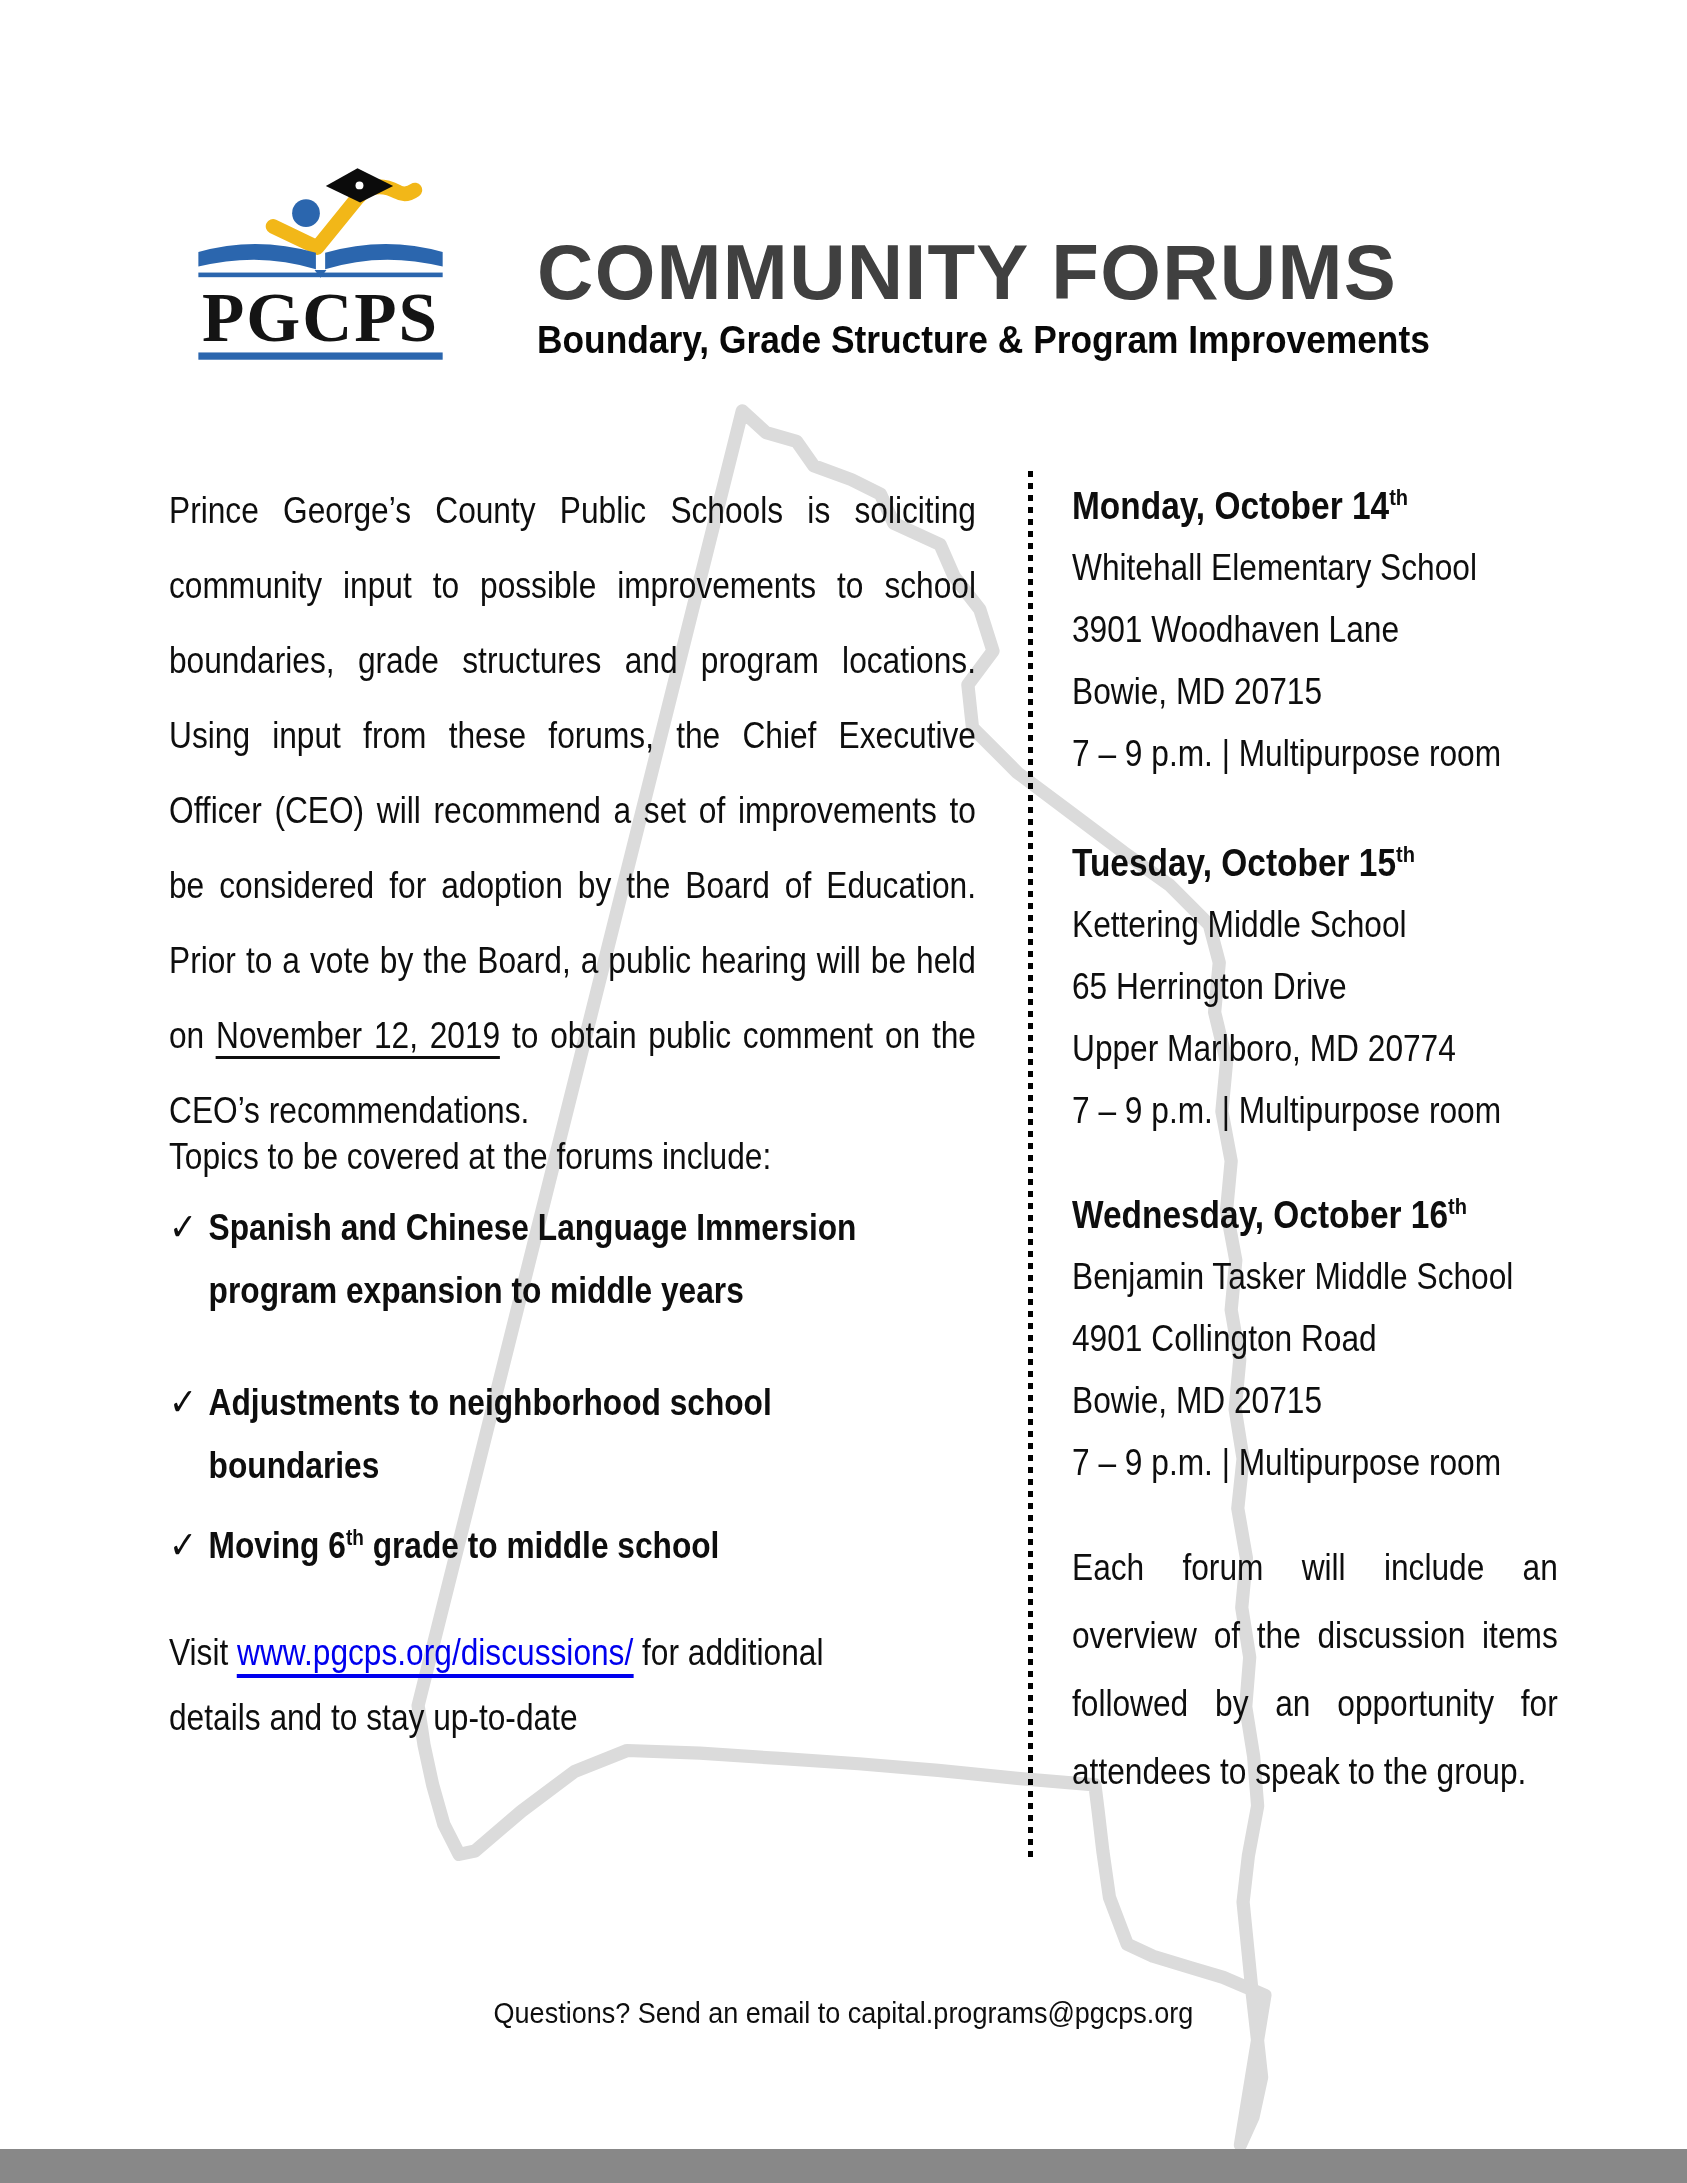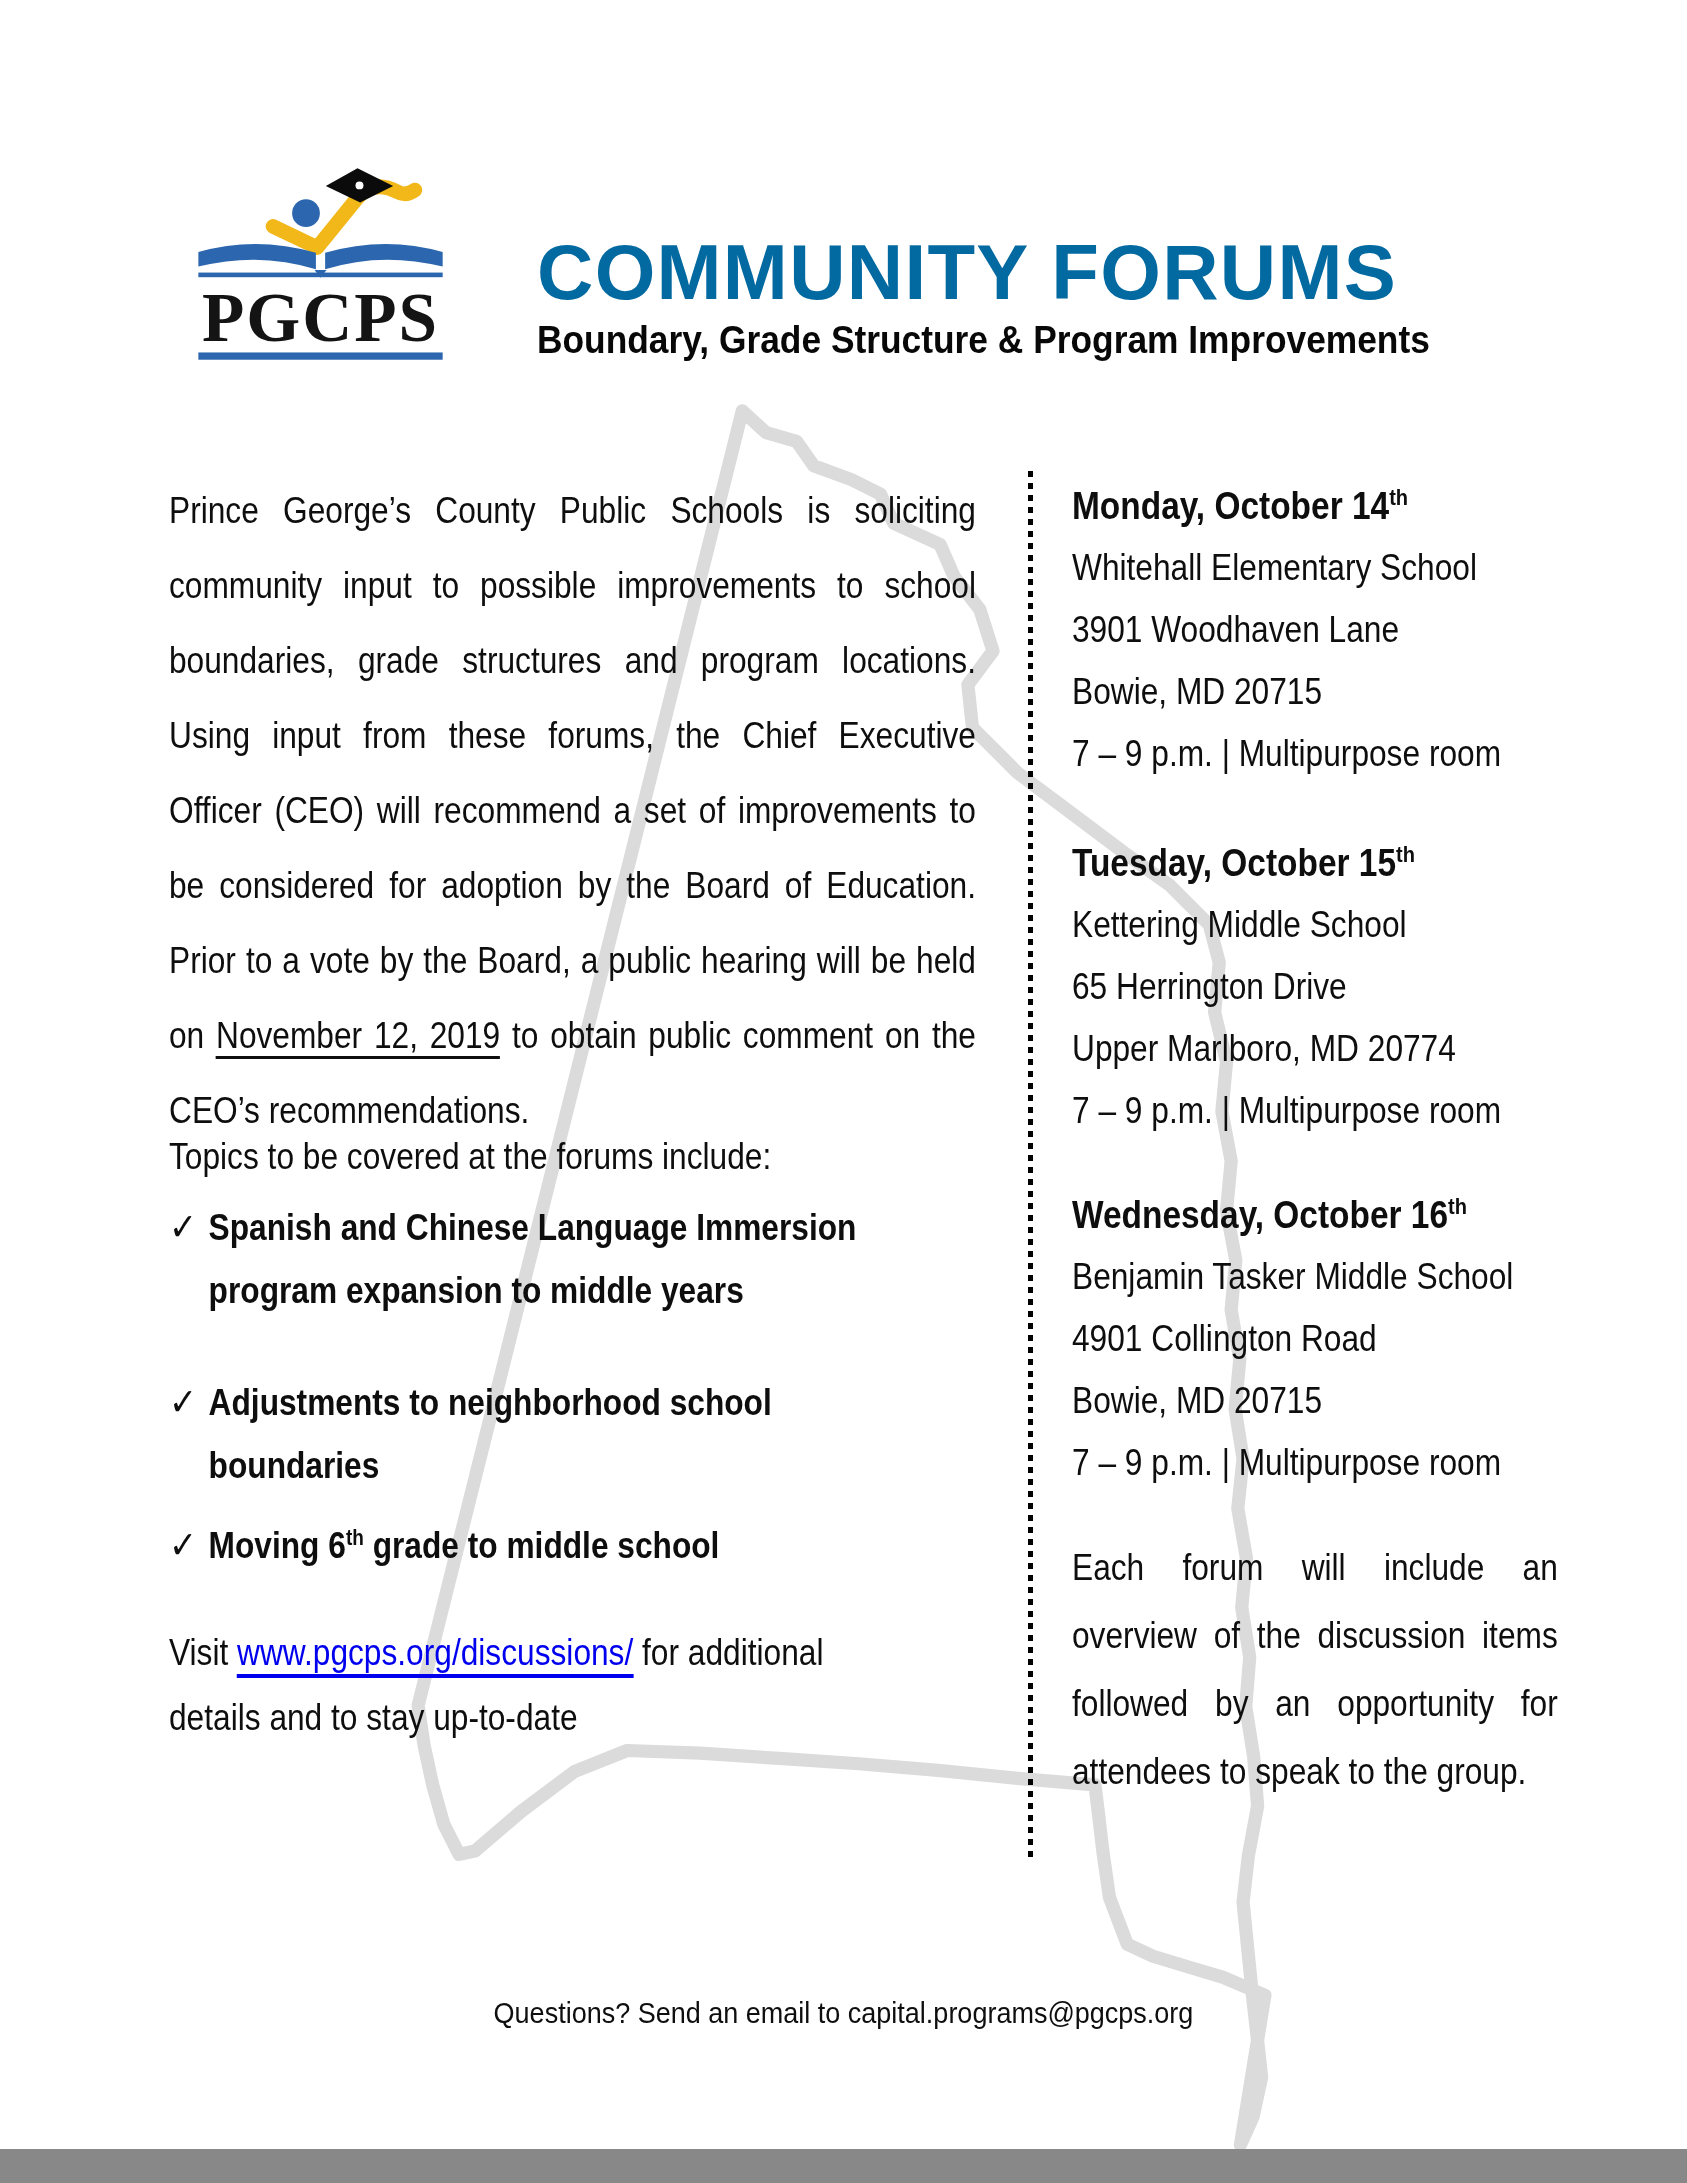--- a/index.html
+++ b/index.html
@@ -25,21 +25,21 @@
 
   .logo{position:absolute;left:193px;top:159px;width:259px;height:206px;}
   .logo-word{
     font-family:"Liberation Serif",serif;font-weight:bold;
     letter-spacing:3px;
   }
 
   .hdr{position:absolute;left:537px;top:233px;width:966px;}
   .title{
     font-size:78px;font-weight:bold;letter-spacing:1.3px;
-    line-height:78px;white-space:nowrap;color:#0369a1;
+    line-height:78px;white-space:nowrap;color:#404040;
   }
   .subtitle{
     margin-top:9.3px;
     font-size:38px;font-weight:bold;line-height:41px;white-space:nowrap;
     transform:scaleX(0.93);transform-origin:0 0;color:#080808;
   }
 
   .cond{transform:scaleX(0.88);transform-origin:0 0;}
   .intro{
     position:absolute;left:169px;top:473px;width:917px;

